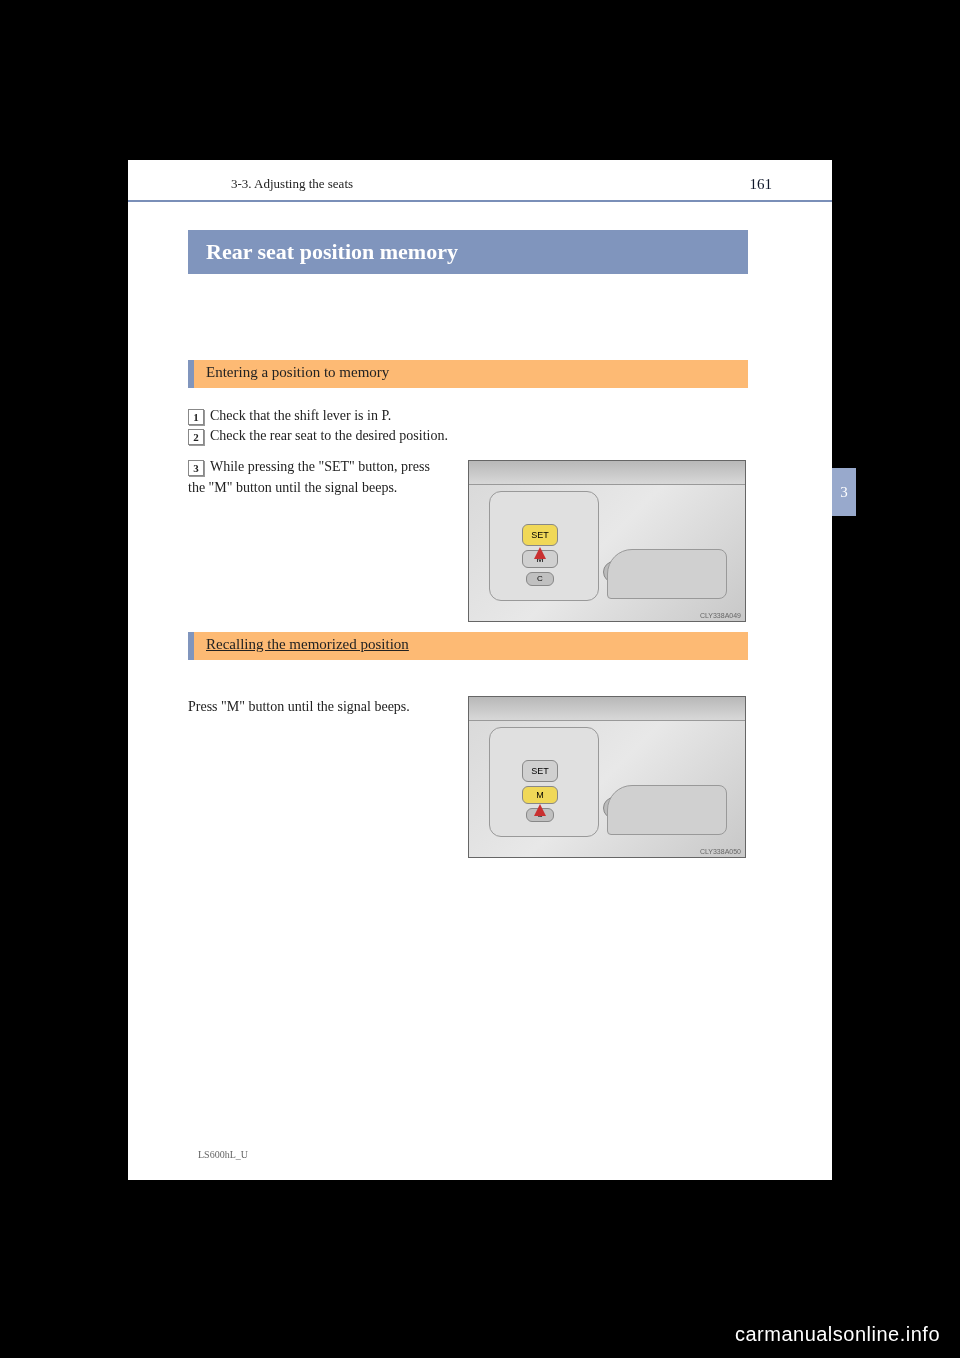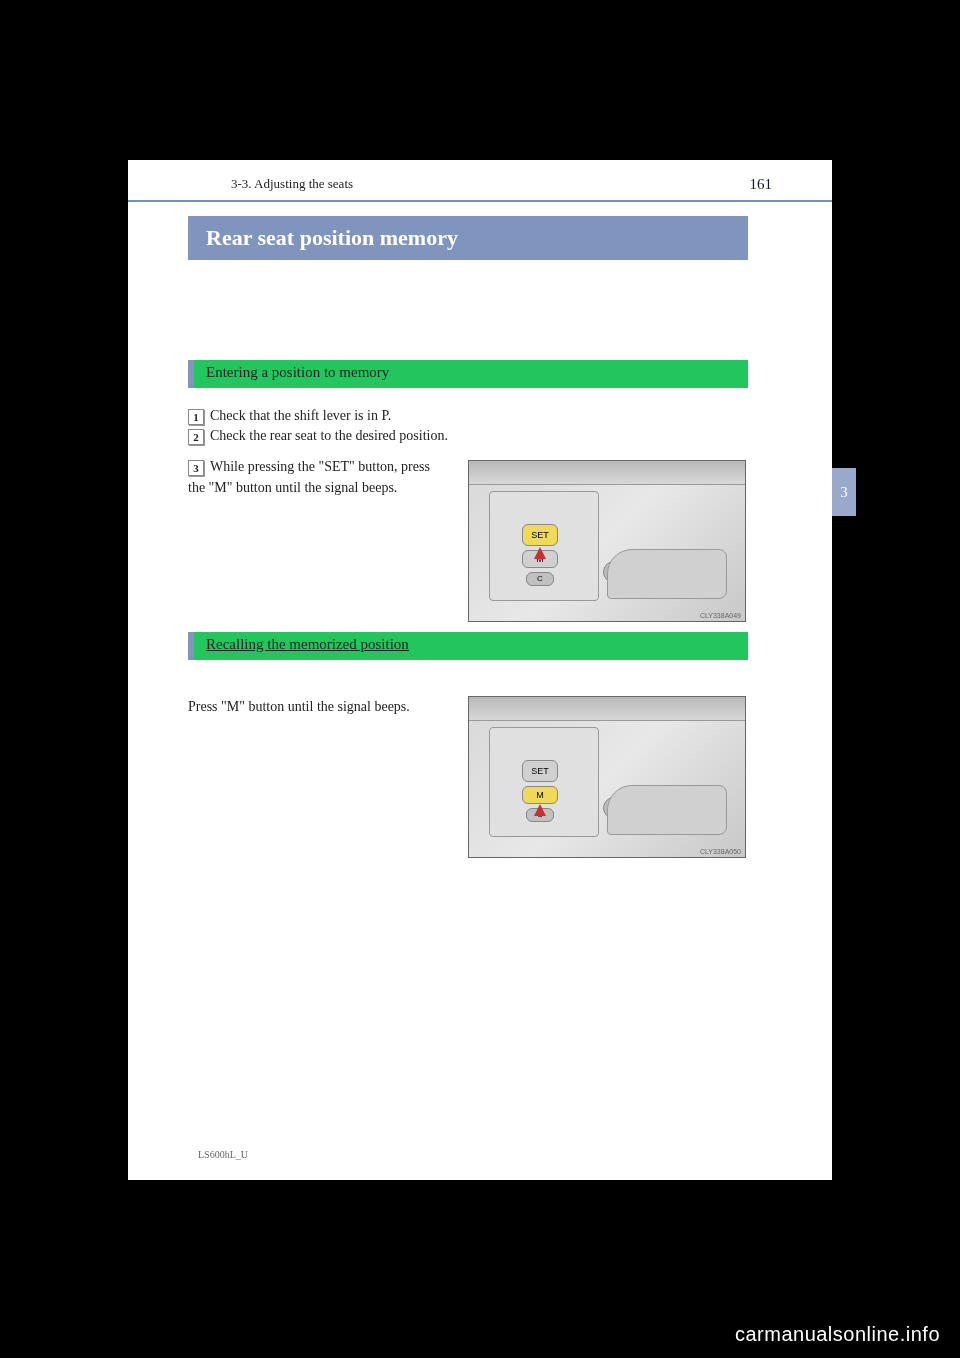--- a/index.html
+++ b/index.html
@@ -51,21 +51,21 @@
     background: #98a9cc;
     color: #fff;
     font-size: 15px;
     display: flex;
     align-items: center;
     justify-content: center;
   }
   .title-bar {
     position: absolute;
     left: 60px;
-    top: 56px;
+    top: 70px;
     width: 560px;
     height: 44px;
     background: #8095bd;
     color: #fff;
     font-size: 22px;
     font-weight: bold;
     padding: 9px 18px;
   }
   .intro-box {
     position: absolute;
@@ -75,21 +75,21 @@
     background: #ececec;
     padding: 10px 14px;
     font-size: 15px;
     line-height: 1.4;
   }
   .sub-bar {
     position: absolute;
     left: 60px;
     width: 560px;
     height: 28px;
-    background: #22c55e;
+    background: #fdba74;
     border-left: 6px solid #8095bd;
     font-size: 15px;
     padding: 4px 12px;
     color: #222;
   }
   .sub1 { top: 200px; }
   .sub2 { top: 472px; text-decoration: underline; }
   .step {
     position: absolute;
     left: 60px;
@@ -124,21 +124,21 @@
   }
   .fig1 { top: 300px; }
   .fig2 { top: 536px; }
   .panel {
     position: absolute;
     left: 20px;
     top: 30px;
     width: 110px;
     height: 110px;
     background: #e0e0e0;
-    border-radius: 4px;
+    border-radius: 12px;
     border: 1px solid #999;
   }
   .btn {
     position: absolute;
     border-radius: 6px;
     font-size: 9px;
     text-align: center;
     font-family: Arial, sans-serif;
     border: 1px solid #888;
   }

